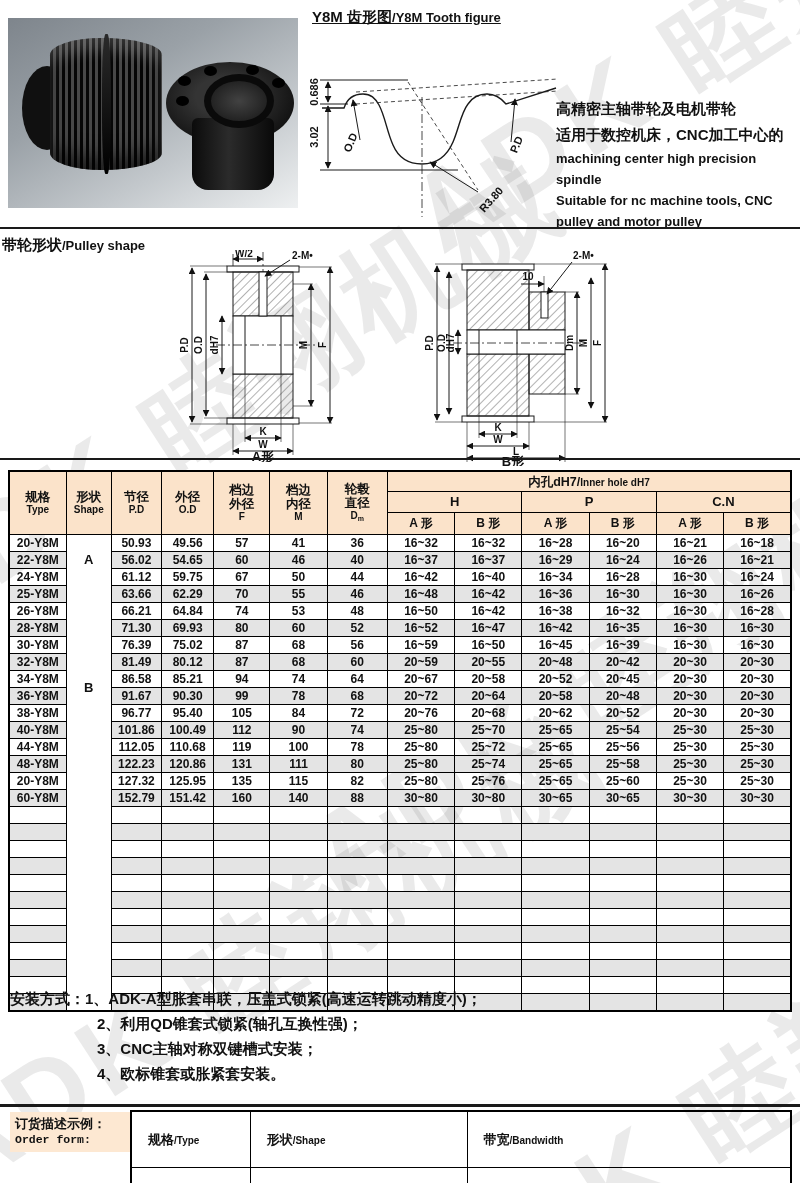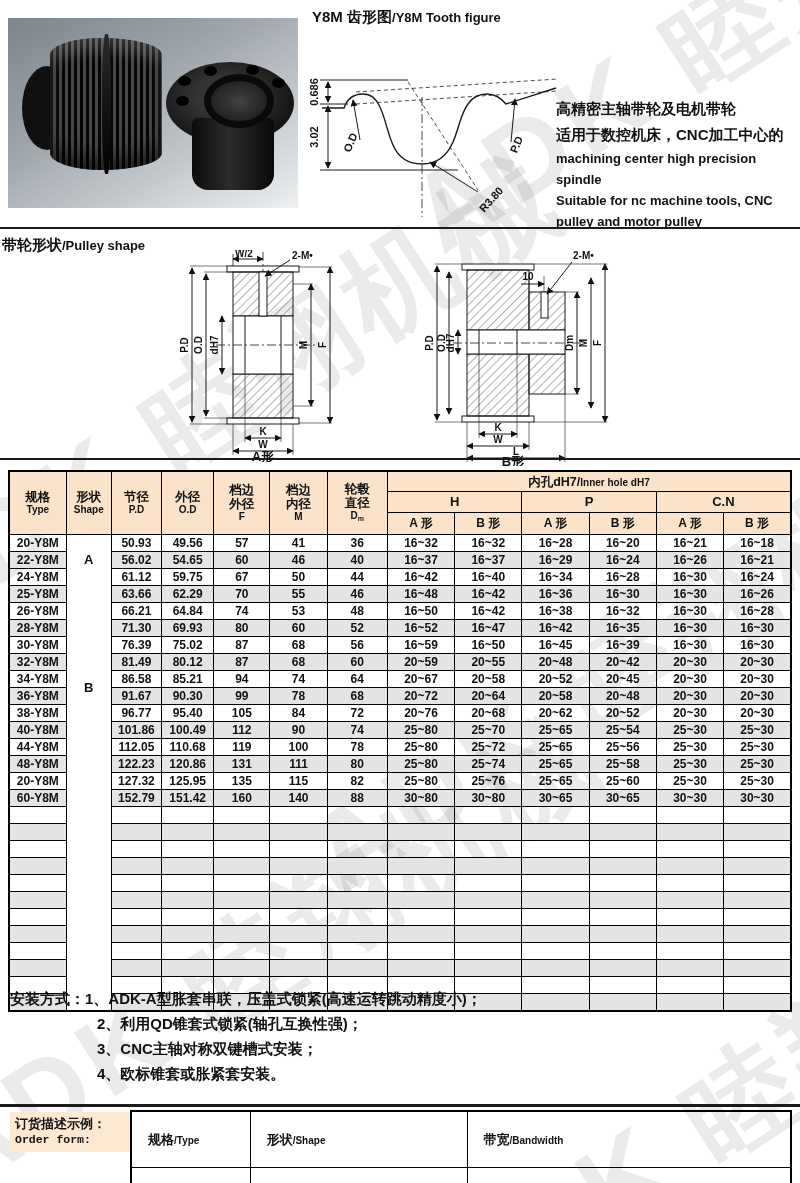--- a/index.html
+++ b/index.html
@@ -20,21 +20,21 @@
   .drum-flange{position:absolute;left:94px;top:16px;width:9px;height:140px;background:linear-gradient(#2a2a2a,#000);border-radius:40%;}
   .bush-flange{position:absolute;left:158px;top:44px;width:128px;height:82px;border-radius:50%;
                background:radial-gradient(ellipse at 45% 42%,#343434 28%,#141414 72%);}
   .bore{position:absolute;left:196px;top:56px;width:56px;height:40px;border-radius:50%;
         background:radial-gradient(#424242,#151515);border:7px solid #0a0a0a;}
   .hole{position:absolute;width:13px;height:10px;border-radius:50%;background:#000;}
   .bush-body{position:absolute;left:184px;top:100px;width:82px;height:72px;
              background:linear-gradient(90deg,#0b0b0b,#2b2b2b 45%,#090909);border-radius:6px 6px 16px 16px;}
 
   
-  .sec-title{position:absolute;left:312px;top:8px;font-weight:bold;}
+  .sec-title{position:absolute;left:312px;top:8px;font-weight:bold;text-decoration:underline;}
   .sec-title .zh{font-size:15px;} .sec-title .en{font-size:13px;}
   .desc{position:absolute;left:556px;top:96px;width:240px;font-weight:bold;}
   .desc .zh{font-size:15px;line-height:26px;}
   .desc .en{font-size:13px;line-height:21px;}
   .divider{position:absolute;left:0;width:800px;background:#1a1a1a;}
   .ps-heading{position:absolute;left:2px;top:236px;font-weight:bold;}
   .ps-heading .zh{font-size:15px;} .ps-heading .en{font-size:13px;}
 
   svg text{font-family:"Liberation Sans","DejaVu Sans",sans-serif;font-weight:bold;fill:#111;}
   .dwg{position:absolute;}

